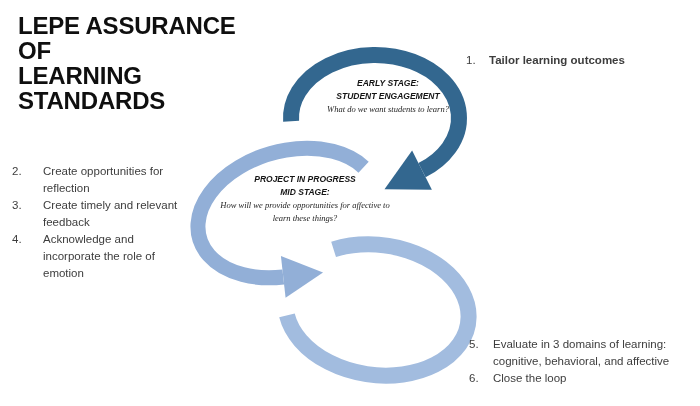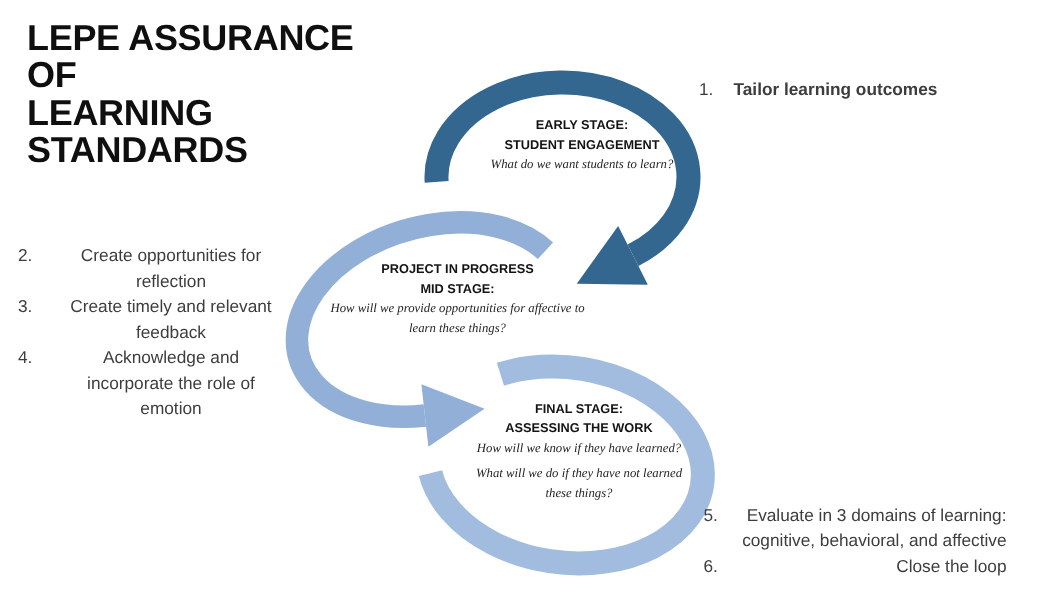--- a/index.html
+++ b/index.html
@@ -7,37 +7,37 @@
     position:relative;width:700px;height:406px;background:#ffffff;
     font-family:"Liberation Sans",sans-serif;overflow:hidden;
   }
   .diagram-svg{position:absolute;left:0;top:0;width:700px;height:406px;}
   .title{
     position:absolute;left:18px;top:13px;width:232px;
     font-size:24px;font-weight:bold;line-height:25px;letter-spacing:-0.2px;
     color:#0f0f0f;
   }
   .stage{position:absolute;text-align:center;font-size:8.5px;line-height:13px;}
-  .stage .lbl{font-weight:bold;color:#141414;}
+  .stage .lbl{font-weight:bold;font-style:italic;color:#141414;}
   .stage .q{font-style:italic;color:#232323;font-family:Liberation Serif, serif;}
   .stage .spacer{height:4px;}
   .s1{left:308px;top:77px;width:160px;}
   .s2{left:220px;top:173px;width:170px;}
   .s3{left:311px;top:266px;width:150px;}
   .nlist{position:absolute;font-size:11.5px;line-height:17px;color:#3d3d3d;}
   .nitem{display:flex;align-items:flex-start;}
   .num{flex:0 0 24px;}
   .list-left{left:12px;top:163px;}
   .list-left .num{flex:0 0 31px;}
-  .list-left .txt{width:142px;text-align:center;}
+  .list-left .txt{width:142px;}
   .item1{left:466px;top:52px;}
   .item1 .num{flex:0 0 23px;}
   .item1 .txt{width:150px;font-weight:bold;}
   .list-right{left:469px;top:336px;}
-  .list-right .txt{width:178px;text-align:right;}
+  .list-right .txt{width:178px;}
 </style>
 </head>
 <body>
 
 <div class="slide">
 
   <svg class="diagram-svg" viewBox="0 0 700 406" xmlns="http://www.w3.org/2000/svg">
 
     <g>
       <path d="M 291.1 121.3 A 84 63 0 1 1 422 170.2" fill="none" stroke-width="16" stroke="#33678F"></path>
@@ -65,27 +65,20 @@
     <div class="lbl">STUDENT ENGAGEMENT</div>
     <div class="q">What do we want students to learn?</div>
   </div>
 
   <div class="stage s2">
     <div class="lbl">PROJECT IN PROGRESS</div>
     <div class="lbl">MID STAGE:</div>
     <div class="q">How will we provide opportunities for affective to learn these things?</div>
   </div>
 
-  <div class="stage s3">
-    <div class="lbl">FINAL STAGE:</div>
-    <div class="lbl">ASSESSING THE WORK</div>
-    <div class="q">How will we know if they have learned?</div>
-    <div class="spacer"></div>
-    <div class="q">What will we do if they have not learned these things?</div>
-  </div>
 
   <div class="nlist item1">
     <div class="nitem">
       <span class="num">1.</span>
       <span class="txt">Tailor learning outcomes</span>
     </div>
   </div>
 
   <div class="nlist list-left">
     <div class="nitem">

